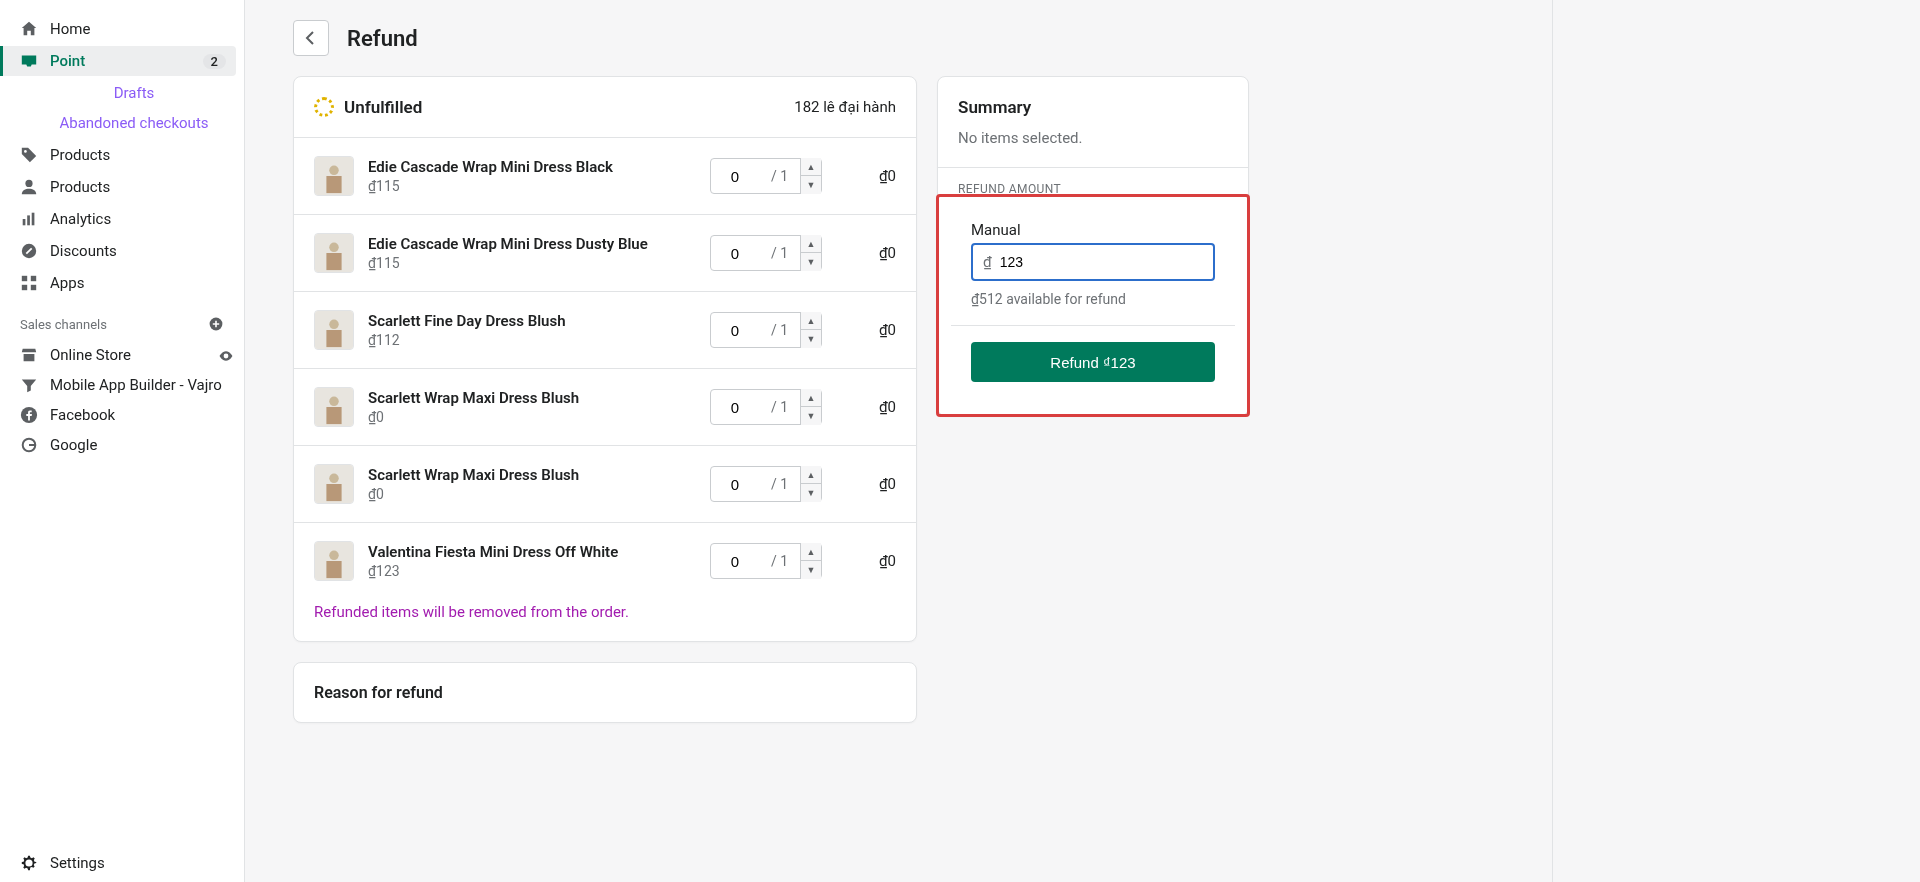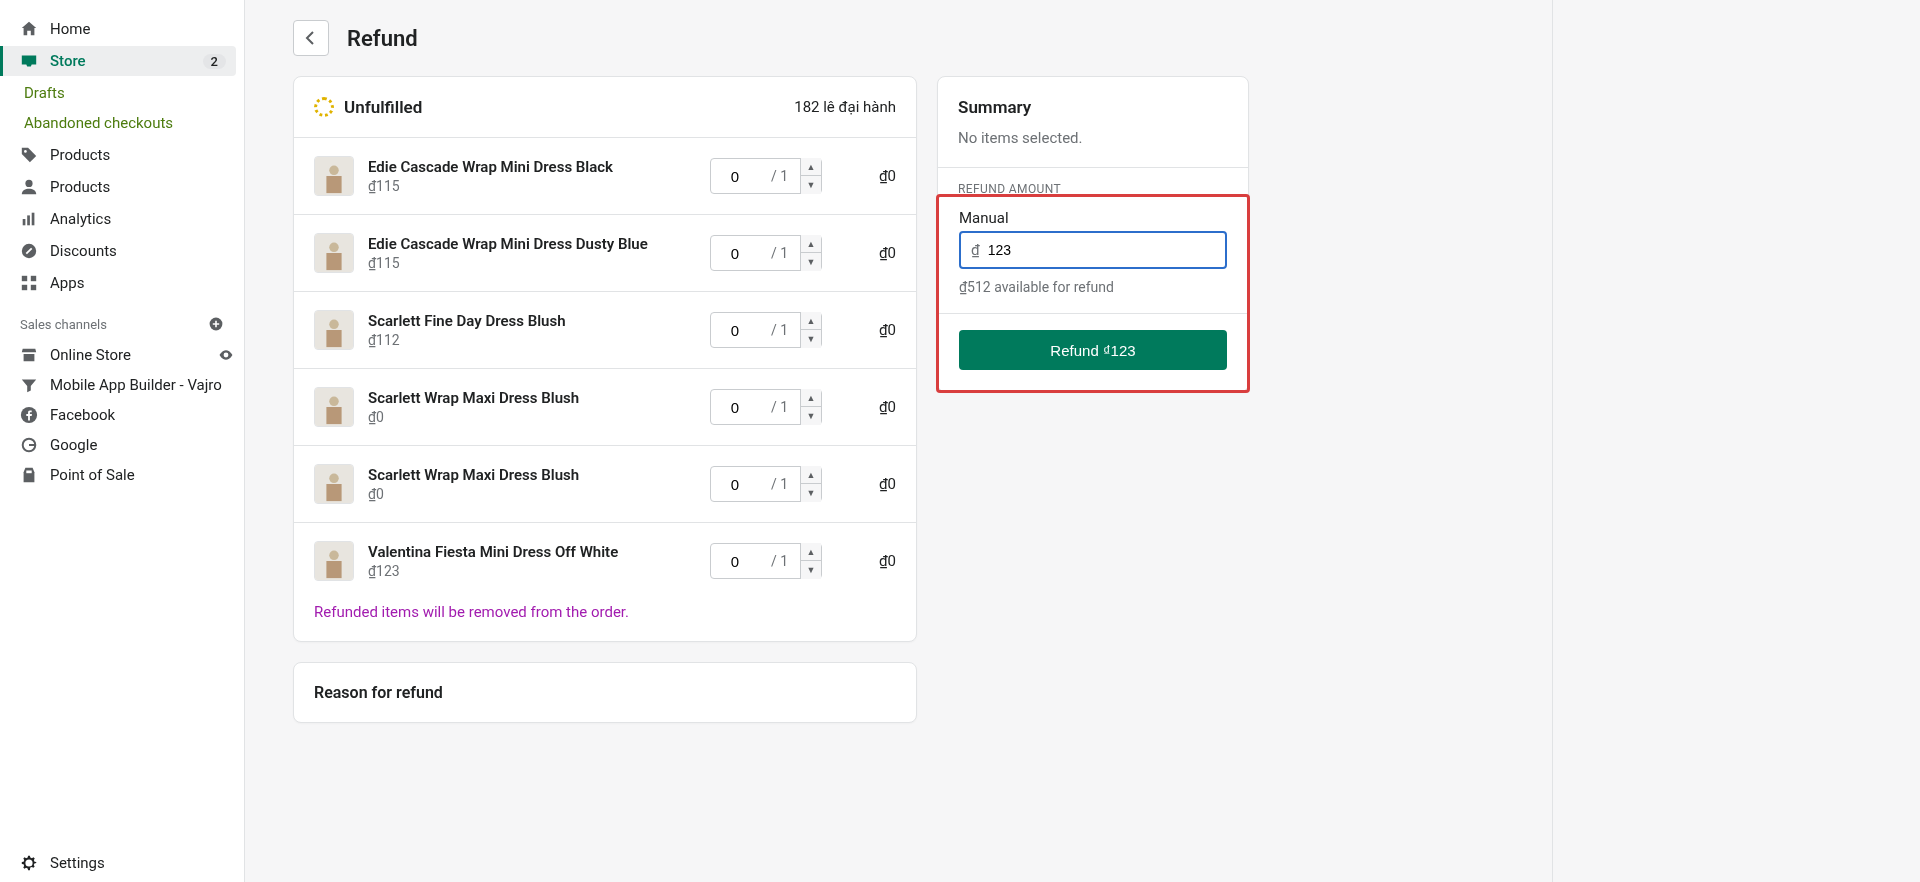--- a/index.html
+++ b/index.html
@@ -15,24 +15,24 @@
 
 
 .sidebar { width: 245px; background: #fff; border-right: 1px solid #e1e3e5; padding-top: 12px; display:flex; flex-direction:column; }
 .sidebar-main { flex: 1; }
 .nav-item { display: flex; align-items: center; padding: 6px 10px 6px 20px; gap: 12px; color: #202223; cursor: pointer; border-radius: 4px; margin: 2px 8px 2px 0; font-size: 15px; }
 .nav-item.active { background: #edeeef; color: #007a5c; font-weight: 500; border-left: 3px solid #007a5c; margin-left: 0; padding-left: 17px; border-radius: 0 4px 4px 0; }
 .nav-item .icon { width: 18px; height: 18px; display: inline-flex; align-items: center; justify-content: center; color: #5c5f62; flex-shrink:0; }
 .nav-item.active .icon { color: #007a5c; }
 .nav-item .label { flex: 1; }
 .nav-item .badge { background: #e4e5e7; border-radius: 10px; padding: 0 8px; font-size: 13px; color:#202223; }
-.nav-sub { padding-left: 24px; font-size: 15px; color: #4d7c0f; padding-top:6px; padding-bottom:6px; cursor:pointer; }
+.nav-sub { padding-left: 24px; font-size: 15px; color: #8b5cf6; padding-top:6px; padding-bottom:6px; cursor:pointer;text-align:center; }
 .section-title { padding: 16px 20px 8px 20px; font-size: 13px; color: #6d7175; display:flex; justify-content:space-between; align-items:center; }
 .section-title .add-icon { color:#5c5f62; cursor:pointer; }
-.channel-item { display:flex; align-items:center; padding:6px 10px 6px 20px; gap:12px; cursor:pointer; font-size:15px; }
+.channel-item { display:flex; align-items:flex-end; padding:6px 10px 6px 20px; gap:12px; cursor:pointer; font-size:15px; }
 .channel-item .icon { width:18px; height:18px; display:inline-flex; align-items:center; justify-content:center; color:#5c5f62; flex-shrink:0;}
 .channel-item .label { flex:1; }
 .channel-item .eye { color:#5c5f62; }
 .sidebar-footer { padding: 10px 20px; display:flex; align-items:center; gap:12px; cursor:pointer; font-size:15px; }
 
 
 .main { flex: 1; padding: 20px 48px 40px 48px; overflow-y: auto; }
 .page-header { display: flex; align-items: center; gap: 18px; margin-bottom: 20px; }
 .back-btn { width: 36px; height: 36px; border: 1px solid #c9cccf; background: #fff; border-radius: 4px; display:flex; align-items:center; justify-content:center; cursor:pointer; color:#5c5f62; }
 .page-title { font-size: 22px; font-weight: 600; }
@@ -63,21 +63,21 @@
 .spinner-btn { width:20px; height:18px; background:#f6f6f7; border:none; border-bottom:1px solid #c9cccf; cursor:pointer; font-size:9px; color:#5c5f62; display:flex; align-items:center; justify-content:center; }
 .spinner-btn:last-child { border-bottom:none; }
 .line-total { width: 60px; text-align: right; font-size: 15px; }
 .refund-note { padding: 4px 20px 20px 20px; color: #a21caf; font-size: 15px; }
 
 
 .summary-title { font-size: 17px; font-weight: 600; margin-bottom: 12px; }
 .summary-empty { color:#6d7175; font-size:15px; }
 .divider { border-top:1px solid #e1e3e5; }
 .refund-amount-label { font-size: 12px; color:#6d7175; letter-spacing:0.4px; padding: 14px 20px 0 20px; text-transform: uppercase; }
-.highlight-box { border: 3px solid #d93e3e; border-radius: 4px; margin: -2px; padding: 0; }
+.highlight-box { border: 3px solid #d93e3e; border-radius: 4px; margin: -2px; padding: 12px; }
 .manual-section { padding: 12px 20px 18px 20px; }
 .field-label { font-size: 15px; margin-bottom: 4px; display:block; }
 .amount-field-wrap { position: relative; display:flex; align-items:center; border: 2px solid #2c6ecb; border-radius: 4px; background:#fff; height:38px; padding:0 10px; gap:8px;}
 .amount-prefix { color:#6d7175; font-size:15px; }
 .amount-input { border:none; outline:none; flex:1; font-size:14px; background:transparent; }
 .amount-hint { color:#6d7175; font-size:14px; margin-top:10px; }
 .action-section { padding: 16px 20px 20px 20px; border-top:1px solid #e1e3e5; }
 .btn-primary { width:100%; background:#007a5c; color:#fff; border:none; border-radius:4px; height:40px; font-size:15px; font-weight:500; cursor:pointer; }
 
 .reason-title { font-size:16px; font-weight:600; }
@@ -105,21 +105,21 @@
               </svg>
             </span>
       <span class="label">Home</span>
     </div>
     <div class="nav-item active">
       <span class="icon">
               <svg viewBox="0 0 20 20" width="18" height="18" fill="currentColor">
                 <path d="M2 4h16v10h-5l-1 2H8l-1-2H2z"></path>
               </svg>
             </span>
-      <span class="label">Store</span>
+      <span class="label">Point</span>
       <span class="badge">2</span>
     </div>
     <div class="nav-sub">Drafts</div>
     <div class="nav-sub">Abandoned checkouts</div>
 
     <div class="nav-item">
       <span class="icon">
               <svg viewBox="0 0 20 20" width="18" height="18" fill="currentColor">
                 <path d="M2 2h7l9 9-7 7-9-9z"></path>
                 <circle cx="6" cy="6" r="1.5" fill="#fff"></circle>
@@ -208,29 +208,20 @@
       <span class="label">Facebook</span>
     </div>
     <div class="channel-item">
       <span class="icon">
               <svg viewBox="0 0 20 20" width="18" height="18" fill="none" stroke="currentColor" stroke-width="2.2">
                 <circle cx="10" cy="10" r="7"></circle>
                 <path d="M10 10h7"></path>
               </svg>
             </span>
       <span class="label">Google</span>
-    </div>
-    <div class="channel-item">
-      <span class="icon">
-              <svg viewBox="0 0 20 20" width="18" height="18" fill="currentColor">
-                <path d="M6 2h8l2 5v11H4V7z"></path>
-                <rect x="7" y="5" width="6" height="3" fill="#fff"></rect>
-              </svg>
-            </span>
-      <span class="label">Point of Sale</span>
     </div>
   </div>
   <div class="sidebar-footer">
     <span class="icon">
             <svg viewBox="0 0 20 20" width="18" height="18" fill="currentColor">
               <path d="M10 6a4 4 0 100 8 4 4 0 000-8zm8 4l-2 .5-.7 1.7 1 1.8-1.4 1.4-1.8-1-1.7.7L11 18H9l-.5-2-1.7-.7-1.8 1L3.6 15l1-1.8L4 11.5 2 11V9l2-.5.7-1.7-1-1.8L5 3.6l1.8 1L8.5 4 9 2h2l.5 2 1.7.7 1.8-1L16.4 5l-1 1.8.7 1.7 2 .5z"></path>
             </svg>
           </span>
     <span>Settings</span>
   </div>

